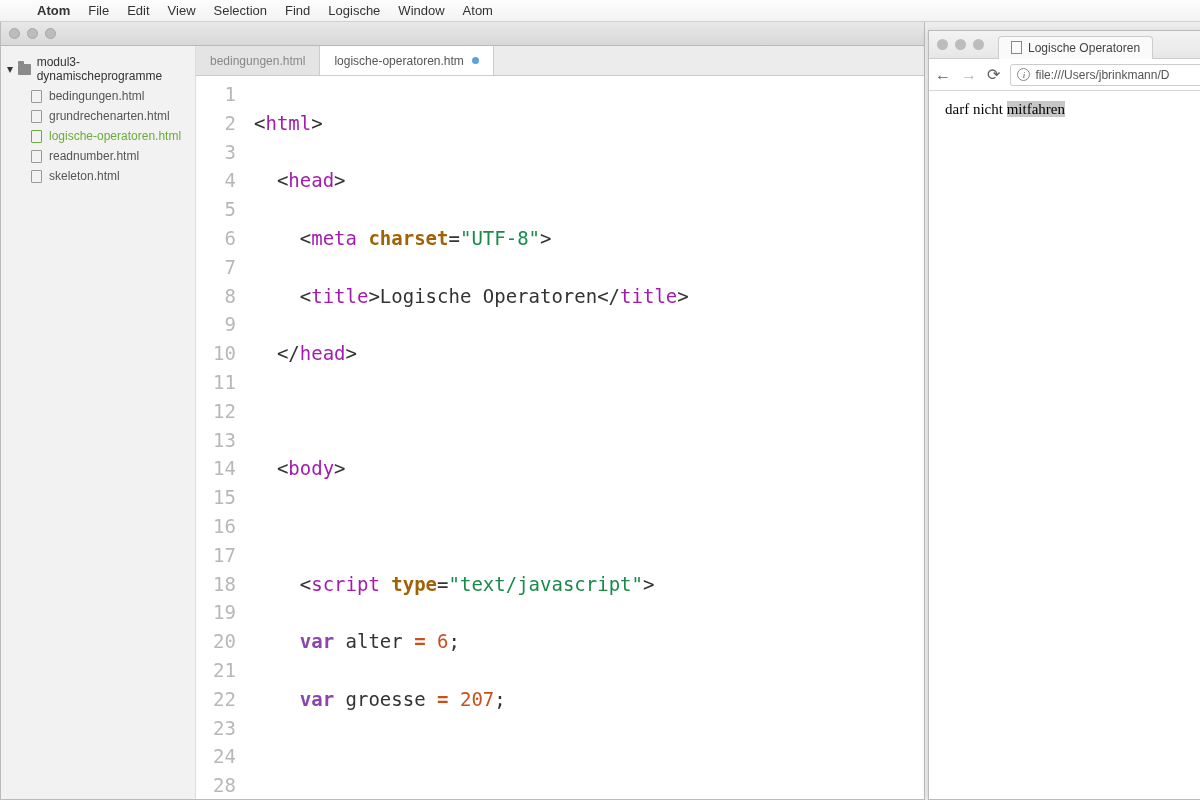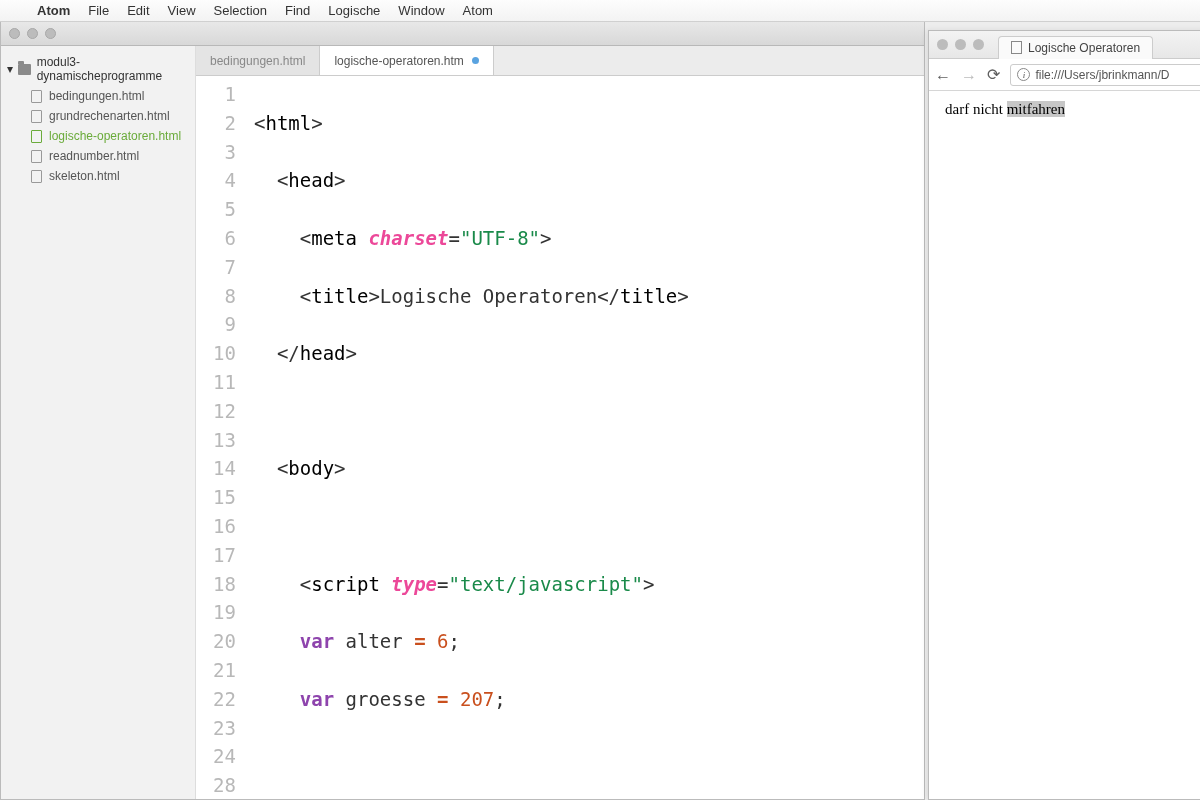--- a/index.html
+++ b/index.html
@@ -26,22 +26,22 @@
 .editor-pane { flex: 1; display: flex; flex-direction: column; background: #fff; }
 .tabbar { height: 30px; background: #ececec; border-bottom: 1px solid #ccc; display: flex; }
 .tab { padding: 0 14px; display: flex; align-items: center; font-size: 12px; color: #888; border-right: 1px solid #ccc; background: #e4e4e4; cursor: default; }
 .tab.active { background: #fff; color: #555; }
 .tab .mod-dot { width: 7px; height: 7px; border-radius: 50%; background: #5aa3e0; margin-left: 8px; }
 .code-area { flex: 1; display: flex; font-family: Menlo, Consolas, monospace; font-size: 19px; line-height: 28.8px; overflow: hidden; }
 .gutter { width: 50px; text-align: right; color: #b8b8b8; padding-top: 4px; background: #fff; }
 .gutter div { padding-right: 10px; }
 .code { flex: 1; padding-top: 4px; white-space: pre; color: #333; }
 .code .ln { padding-left: 8px; }
-.p-tag { color: #000000; }
-.p-attr { color: #ec4899; font-style: italic; }
+.p-tag { color: #a21caf; }
+.p-attr { color: #a16207; }
 .p-str { color: #1a8a4a; }
 .p-kw { color: #8e44ad; font-weight: bold; text-align: center; }
 .p-num { color: #c94f1d; }
 .p-op { color: #c94f1d; font-weight: bold; }
 .p-bold { font-weight: bold; }
 
 .browser-window { position: absolute; top: 30px; left: 928px; width: 328px; height: 770px; background: #fff; border: 1px solid #bbb; display: flex; flex-direction: column; box-shadow: -2px 0 6px rgba(0,0,0,0.08); }
 .br-titlebar { height: 28px; background: linear-gradient(#f3f3f3, #e7e7e7); border-bottom: 1px solid #ccc; display: flex; align-items: center; }
 .br-traffic { display: flex; margin-left: 8px; gap: 7px; }
 .br-traffic .dot { width: 11px; height: 11px; border-radius: 50%; background: #bcbcbc; }

